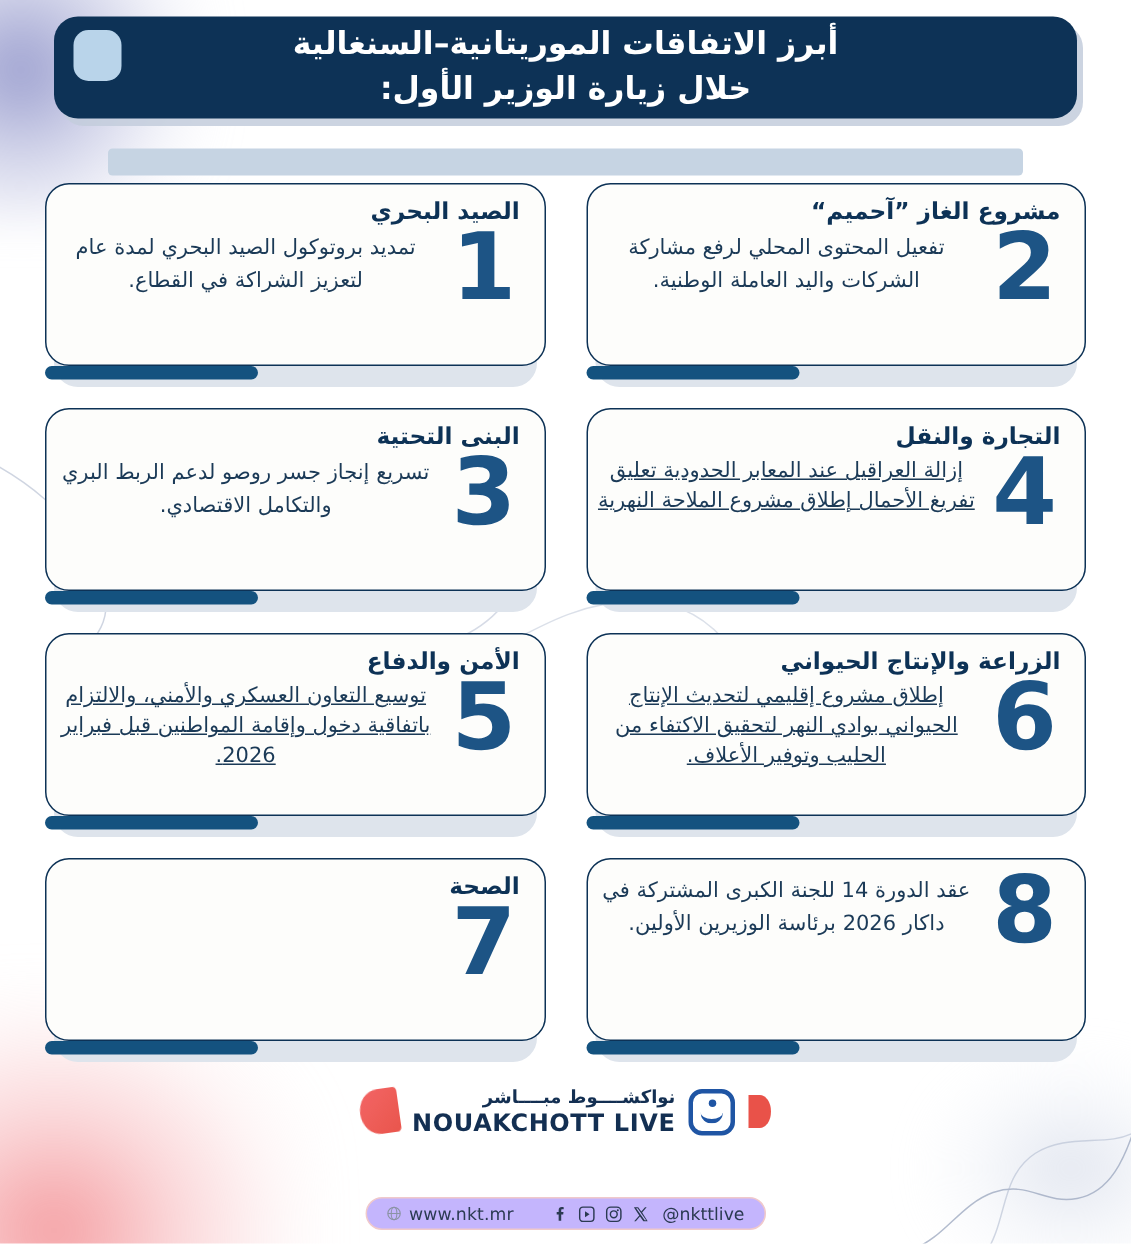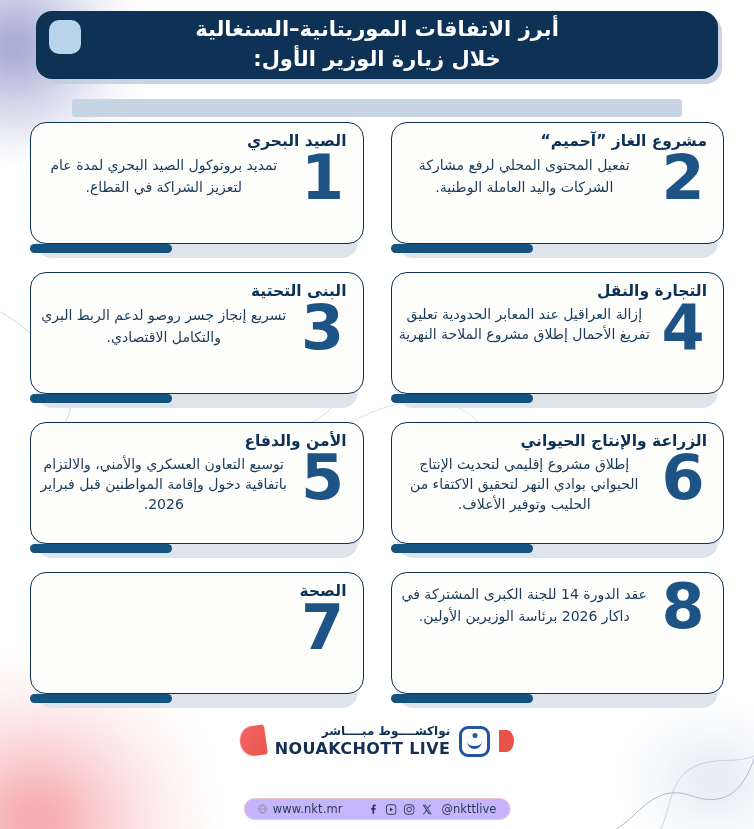--- a/index.html
+++ b/index.html
@@ -151,21 +151,21 @@
   }
 
   .card-text {
     flex: 1 1 auto;
     color: #1b3a57;
     font-size: 14px;
     line-height: 1.55;
     text-align: center;
     padding-top: 2px;
   }
-  .card-text.tight { line-height: 1.42; }
+  .card-text.tight { line-height: 1.42; text-decoration: underline; }
 
   .card-accent {
     position: absolute;
     left: 8px;
     top: 126px;
     width: 142px;
     height: 9px;
     background: #14527f;
     border-radius: 5px;
   }

